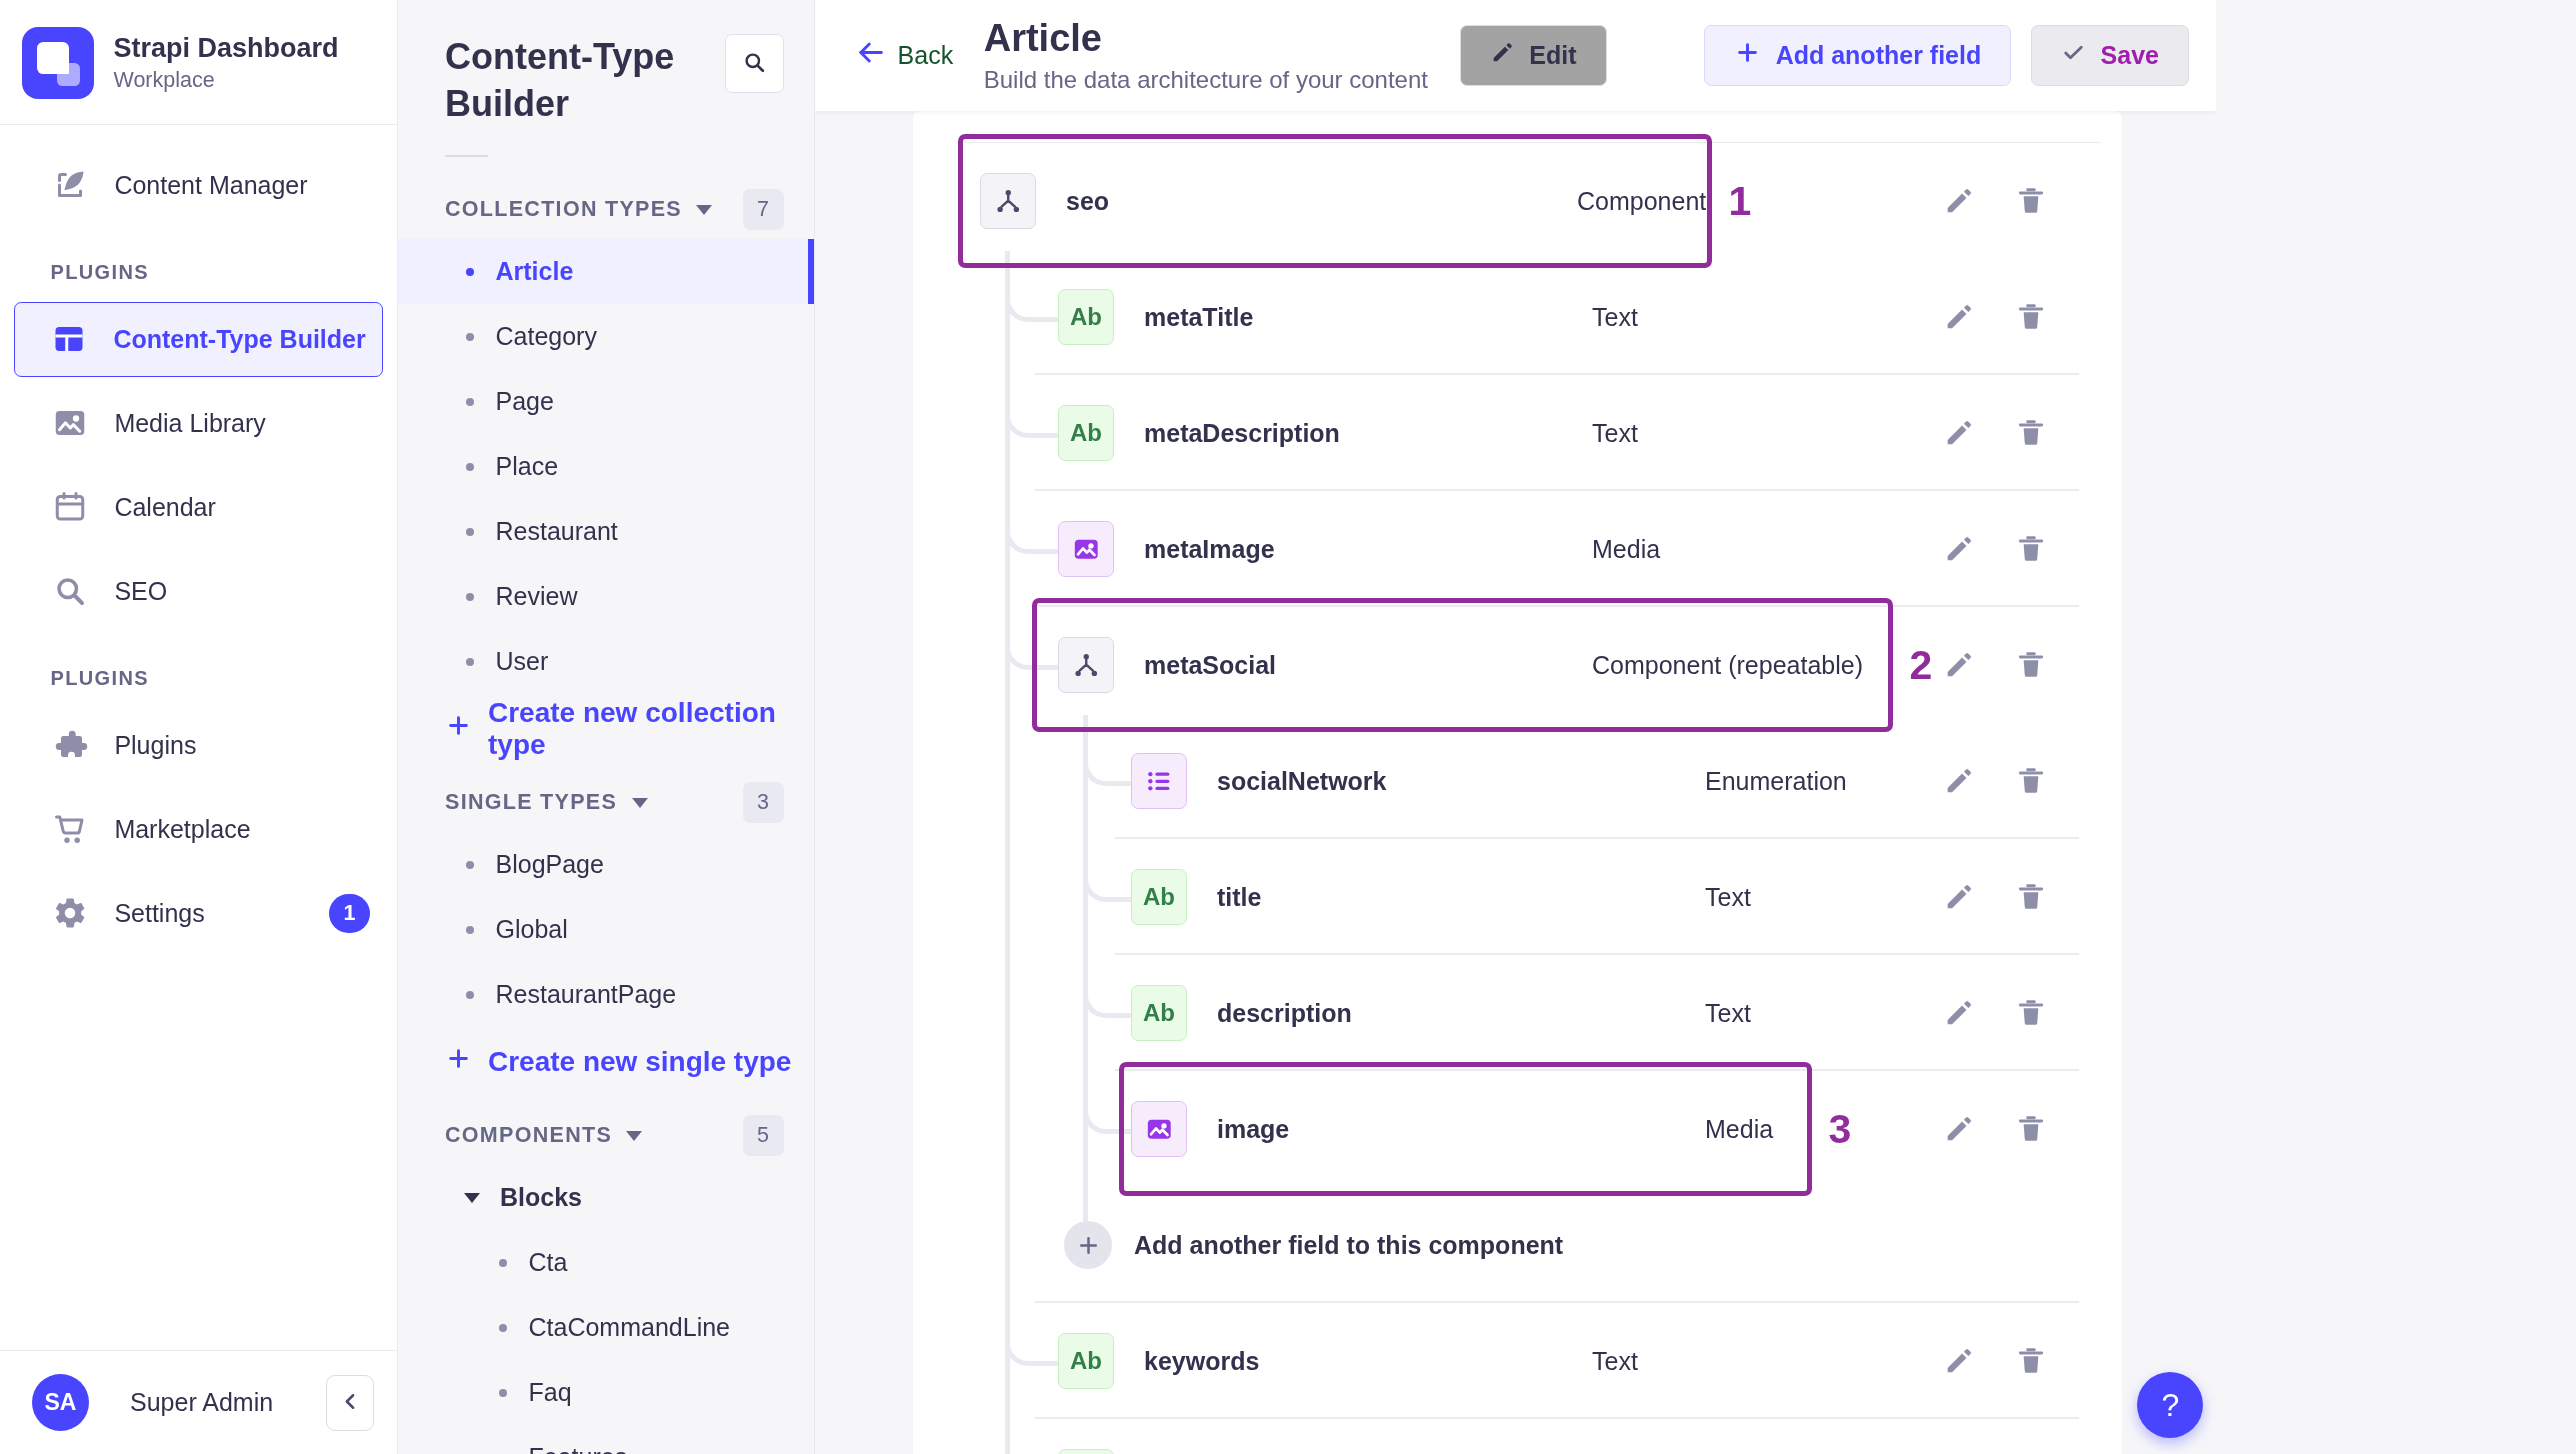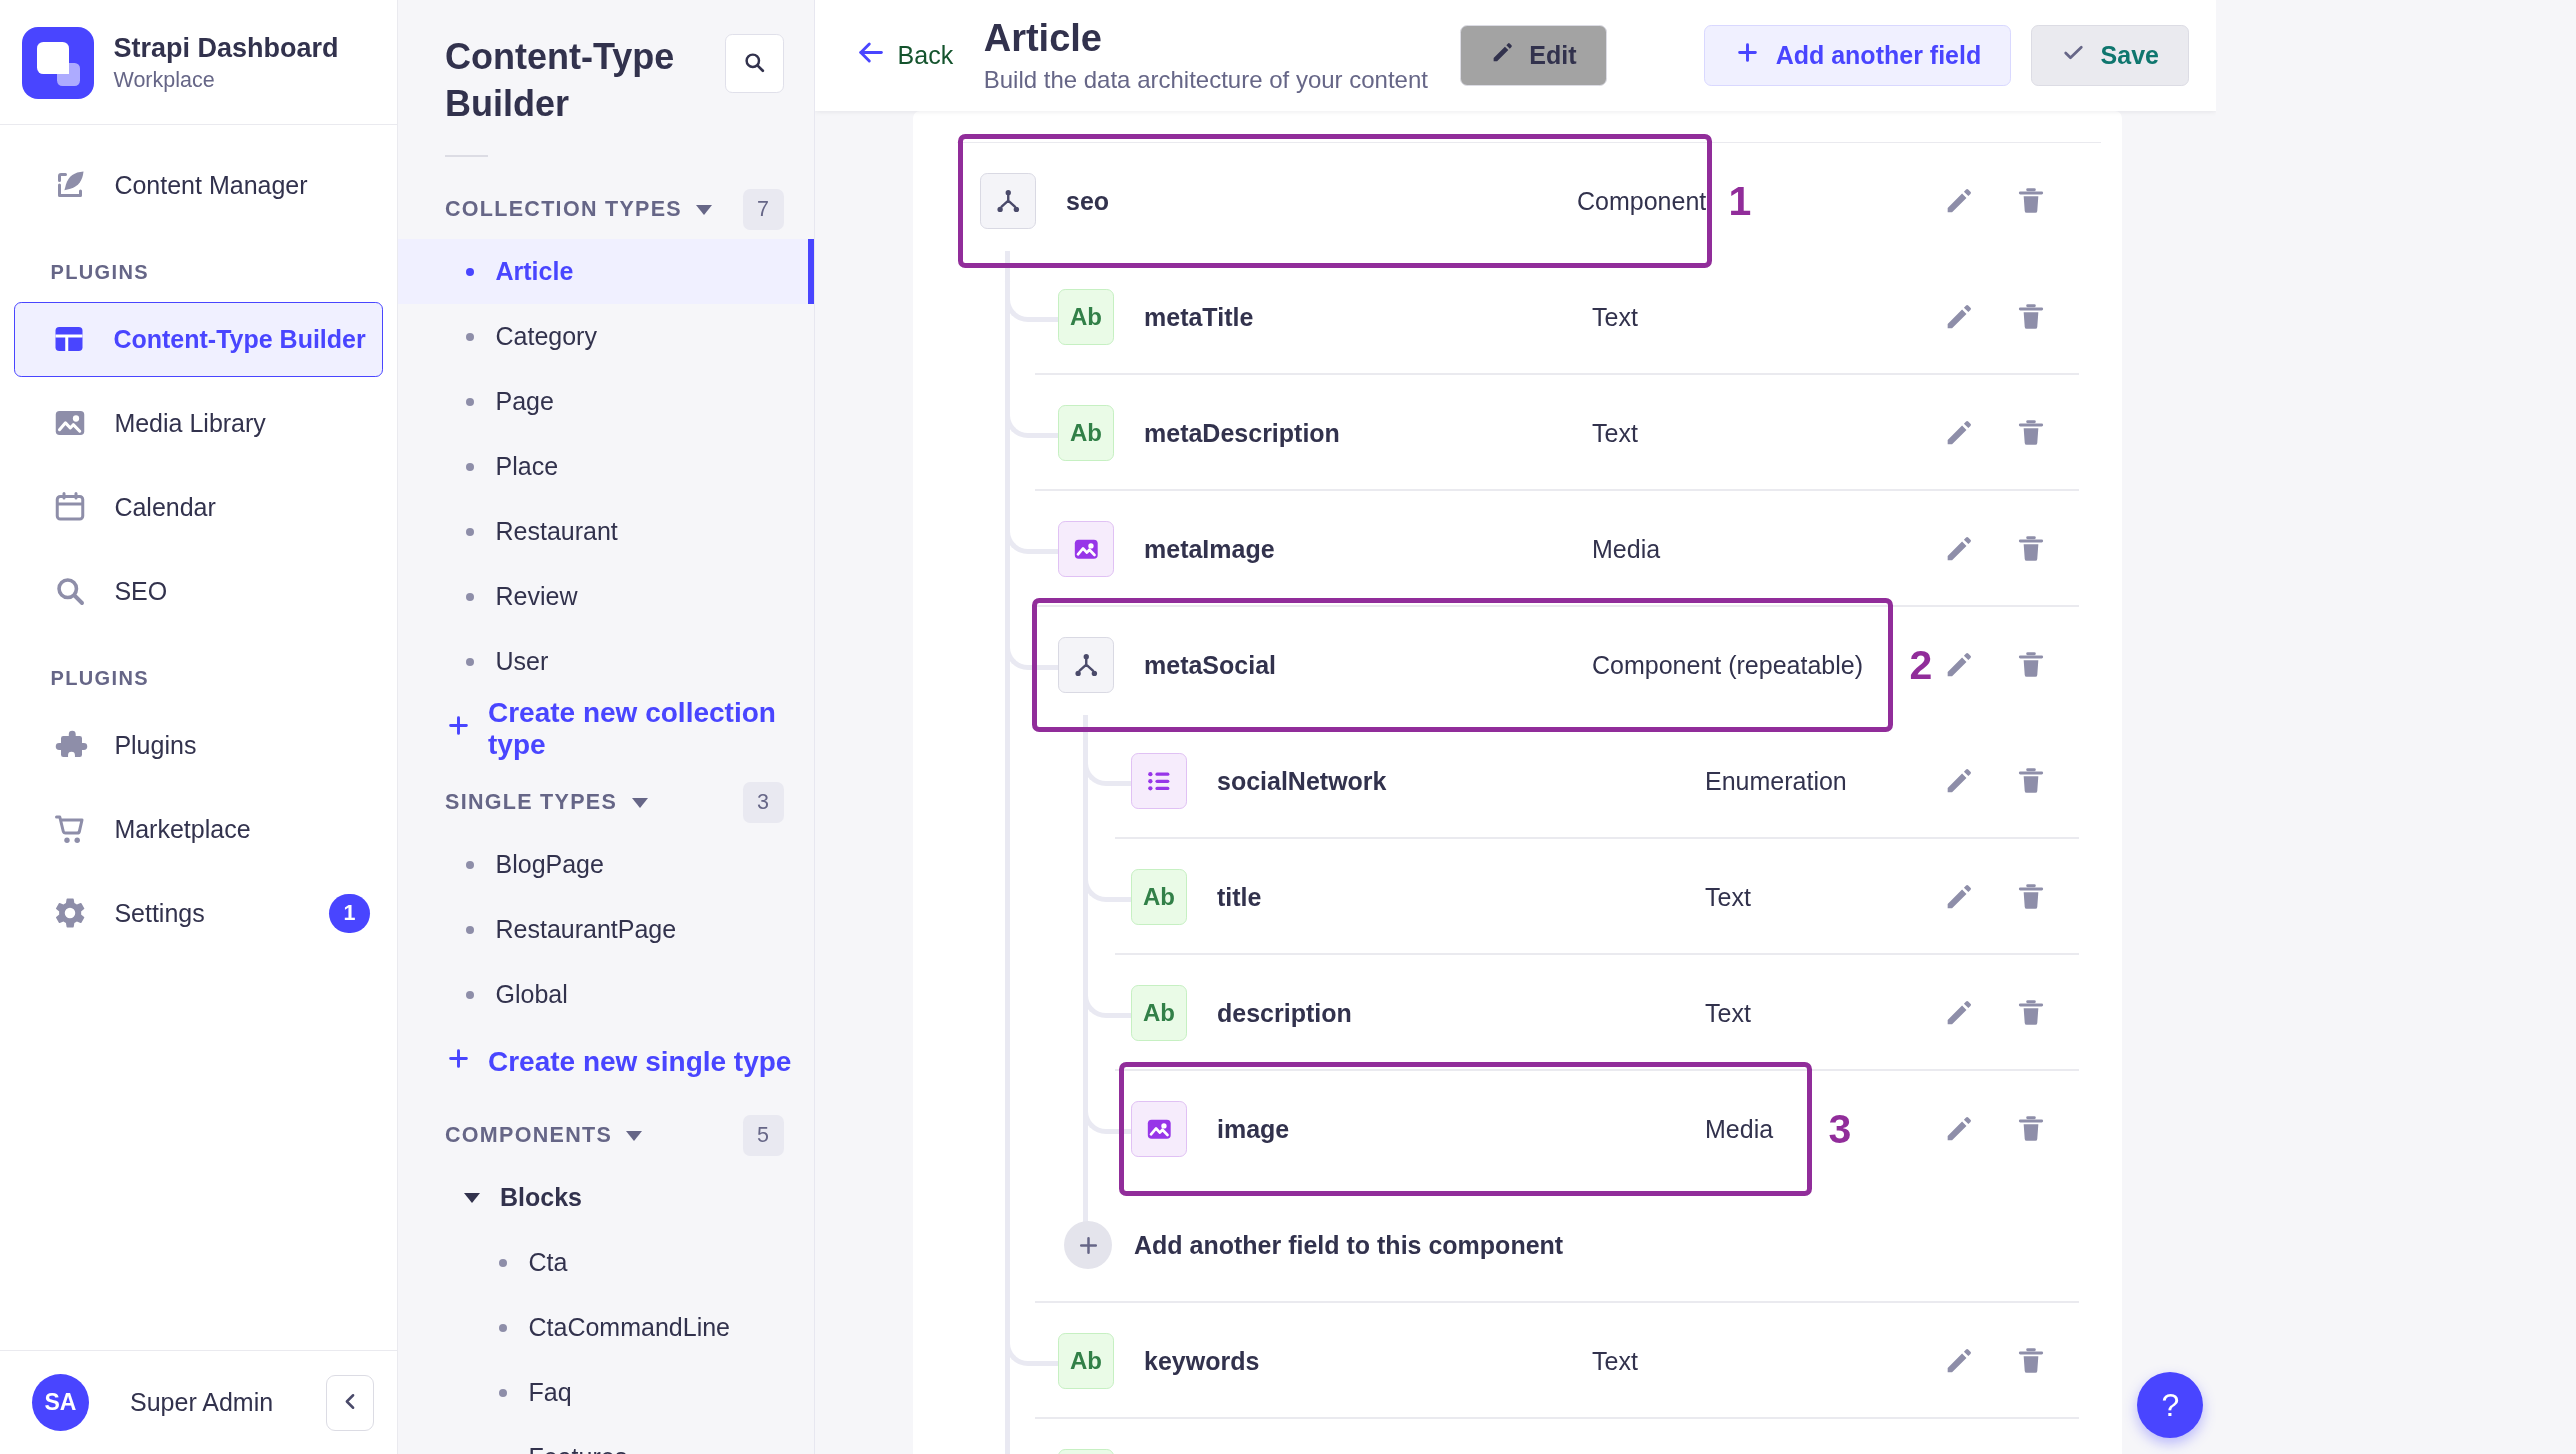--- a/index.html
+++ b/index.html
@@ -57,21 +57,21 @@
   .main { flex:1; position:relative; background:#f6f6f9; overflow:hidden; }
   .main-header { height:111px; background:#fff; display:flex; align-items:center; padding:0 27px 0 41px; position:relative; z-index:10; box-shadow:0 0.9px 5.4px rgba(33,33,52,.10); }
   .back { display:flex; align-items:center; gap:12.6px; color:#14532d; font-size:25px; font-weight:500; cursor:pointer; }
   .title-block { margin-left:30.5px; margin-right:32px; }
   .page-title { font-size:38px; font-weight:700; color:#32324d; }
   .page-sub { font-size:24px; color:#666687; margin-top:6.3px; }
   .btn { height:61px; border-radius:7.2px; display:inline-flex; align-items:center; gap:14.4px; font-size:25px; font-weight:600; padding:0 29px; border:0.9px solid transparent; cursor:pointer; }
   .btn-edit { background:#a3a3a3; border-color:#dcdce4; color:#32324d; }
   .header-right { margin-left:auto; display:flex; gap:20px; }
   .btn-add { background:#f0f0ff; border-color:#d9d8ff; color:#4945ff; }
-  .btn-save { background:#eaeaef; border-color:#dcdce4; color:#0f766e; }
+  .btn-save { background:#eaeaef; border-color:#dcdce4; color:#a21caf; }
 
   .card { position:absolute; left:98px; right:94px; top:111px; bottom:0; background:#fff; border-radius:7.2px 7.2px 0 0; overflow:hidden; }
   .card-topline { position:absolute; top:30.5px; left:44px; right:21.5px; height:1.8px; background:#eaeaef; }
   .rows { position:absolute; top:32px; left:0; right:0; height:1389px; }
   .trunk { position:absolute; width:5.4px; background:#e9e9f2; border-radius:2.7px; z-index:0; }
   #trunk1 { left:92px; top:136px; height:1253px; }
   #trunk2 { left:170px; top:593px; height:503px; }
 
   .row { height:116px; position:relative; }
   .lv0 { --ind:67px;  --type:664px; --dl:122px; }
@@ -269,25 +269,25 @@
           <span class="caret-tri"></span>
           <span class="sec-badge">3</span>
         </div>
         <ul class="ctb-list">
           <li class="ctb-item">
             <span class="bullet"></span>
             <span>BlogPage</span>
           </li>
           <li class="ctb-item">
             <span class="bullet"></span>
+            <span>Global</span>
+          </li>
+          <li class="ctb-item">
+            <span class="bullet"></span>
             <span>RestaurantPage</span>
-          </li>
-          <li class="ctb-item">
-            <span class="bullet"></span>
-            <span>Global</span>
           </li>
         </ul>
         <div class="ctb-create">
           <span><svg viewBox="0 0 24 24" width="27" height="27" fill="none" xmlns="http://www.w3.org/2000/svg">
               <path d="M12 5v14M5 12h14" stroke="#4945ff" stroke-width="2.6" stroke-linecap="round"></path>
             </svg></span>
           <span>Create new single type</span>
         </div>
         <div class="ctb-sec">
           <span class="sec-label">COMPONENTS</span>

